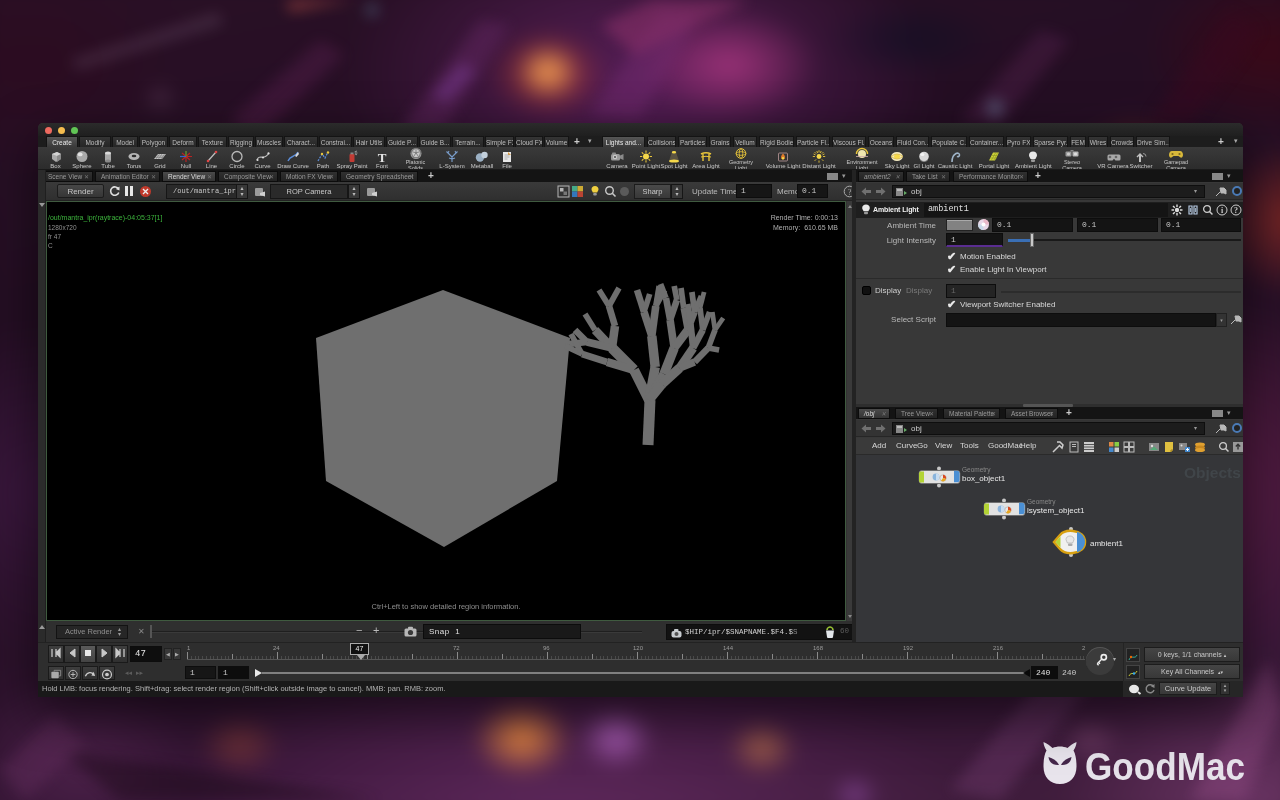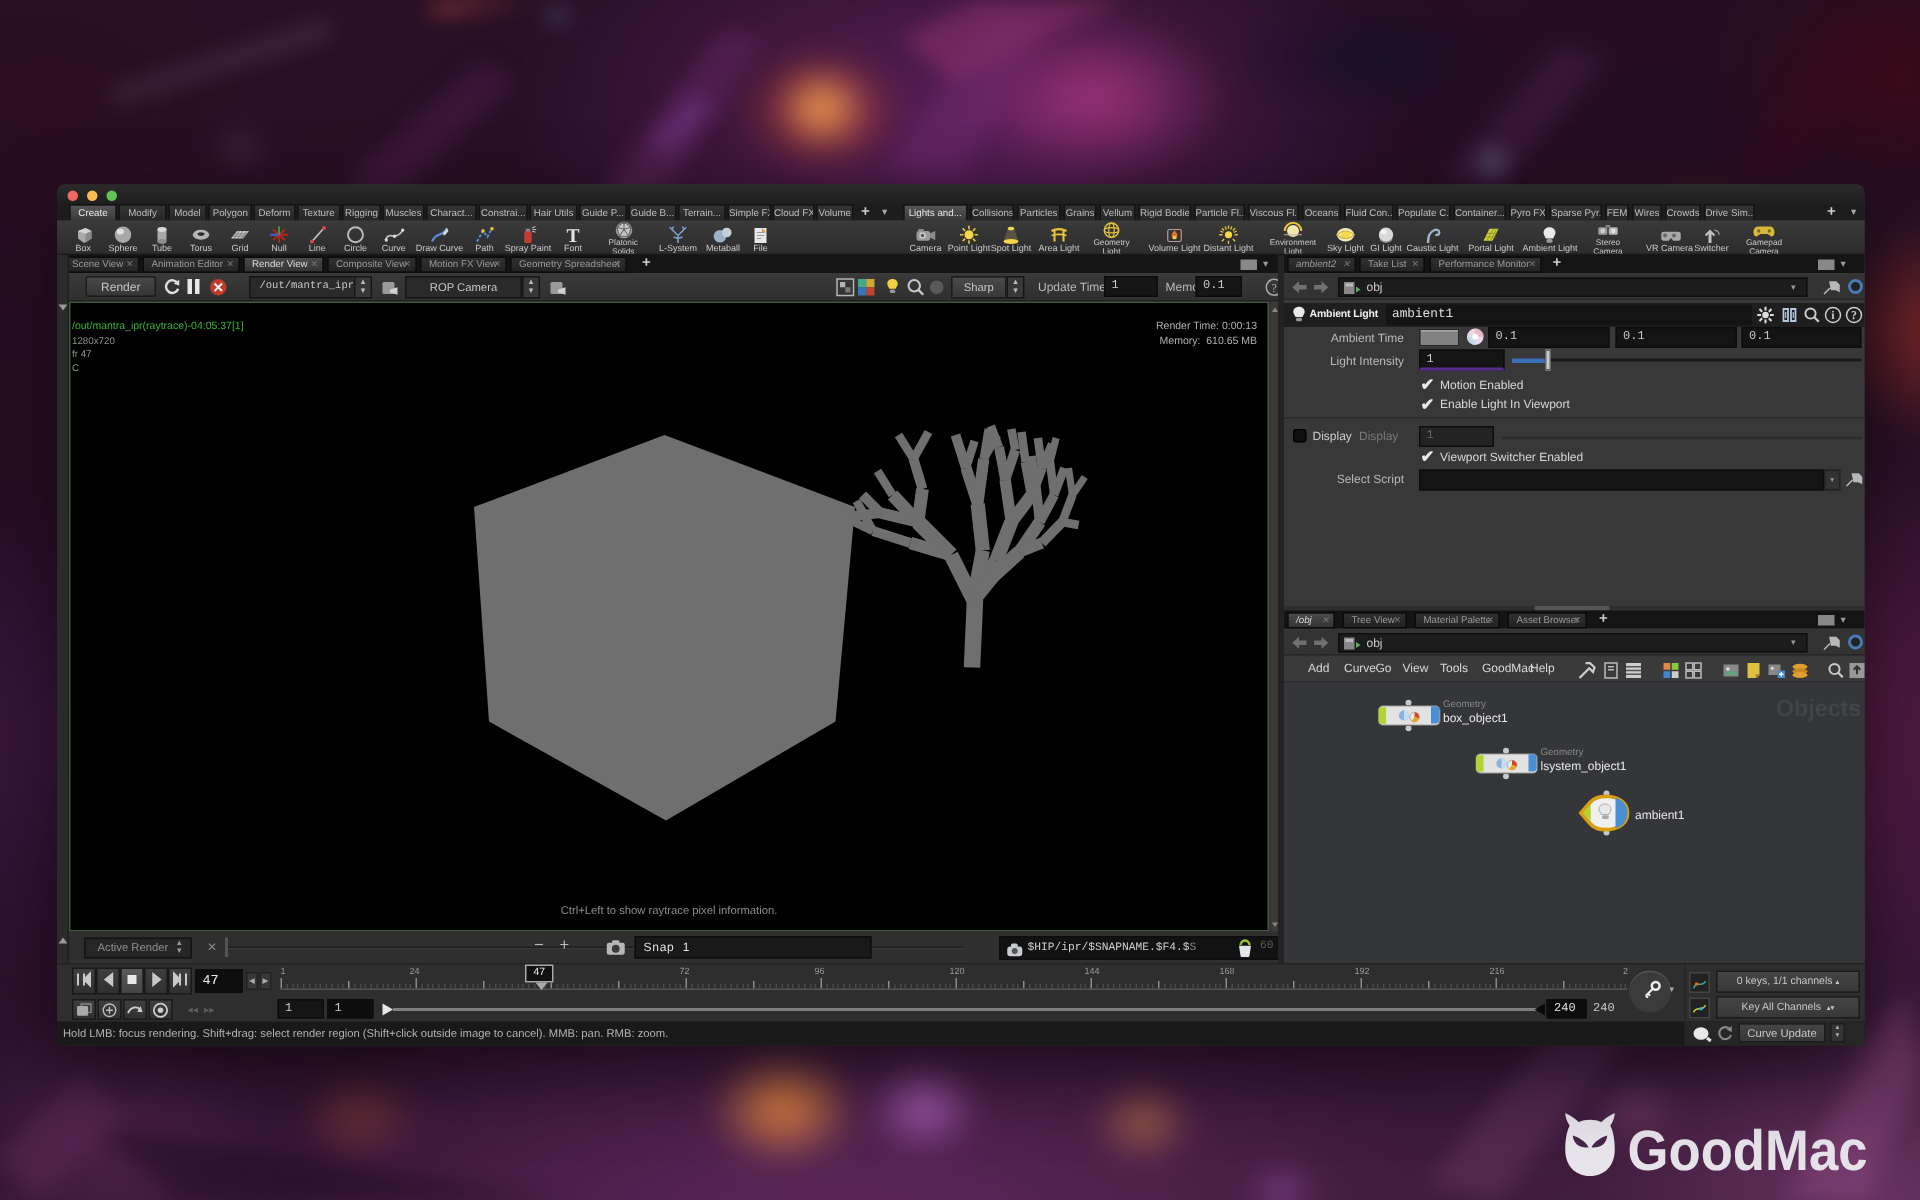--- a/index.html
+++ b/index.html
@@ -411,21 +411,21 @@
           <line x1="661.2" y1="146" x2="672.1" y2="148" stroke-width="5.7"></line>
           <line x1="668" y1="128" x2="665.3" y2="110" stroke-width="4.8"></line>
           <line x1="668" y1="128" x2="676.2" y2="116" stroke-width="4.8"></line>
         </g>
 </svg>
 <div class="abs" style="left:1px;top:12px;font-size:7px;color:#3cb43c">/out/mantra_ipr(raytrace)-04:05:37[1]</div>
 <div class="abs" style="left:1px;top:22px;font-size:6.5px;color:#909090">1280x720</div>
 <div class="abs" style="left:1px;top:31px;font-size:6.5px;color:#909090">fr 47</div>
 <div class="abs" style="left:1px;top:40px;font-size:6.5px;color:#909090">C</div>
 <div class="abs" style="right:7px;top:11px;font-size:7px;line-height:10px;color:#b0b0b0;text-align:right">Render Time: 0:00:13<br>Memory: &nbsp;610.65 MB</div>
-<div class="abs" style="left:0;top:400px;width:100%;text-align:center;font-size:7.5px;color:#8e8e8e">Ctrl+Left to show raytrace pixel information.</div>
+<div class="abs" style="left:0;top:400px;width:100%;text-align:center;font-size:7.5px;color:#8e8e8e">Ctrl+Left to show detailed region information.</div>
 </div>
 <div class="abs" style="left:809px;top:78px;width:5px;height:421px;background:#3a3a3a"></div>
 <div class="abs" style="left:810px;top:82px;width:0;height:0;border-left:2.5px solid transparent;border-right:2.5px solid transparent;border-bottom:3px solid #888"></div>
 <div class="abs" style="left:810px;top:492px;width:0;height:0;border-left:2.5px solid transparent;border-right:2.5px solid transparent;border-top:3px solid #888"></div>
 <div class="abs" style="left:0;top:47px;width:8px;height:472px;background:#2b2b2b;border-right:1px solid #1f1f1f"></div>
 <div class="abs" style="left:1px;top:80px;width:0;height:0;border-left:3px solid transparent;border-right:3px solid transparent;border-top:4px solid #999"></div>
 <div class="abs" style="left:1px;top:502px;width:0;height:0;border-left:3px solid transparent;border-right:3px solid transparent;border-bottom:4px solid #999"></div>
 <div class="abs" style="left:8px;top:498px;width:806px;height:21px;background:#2f2f2f">
 <div class="abs" style="left:10px;top:4px;width:72px;height:14px;background:#262626;border:1px solid #131313;color:#8f8f8f;font-size:7.5px;line-height:12px;padding-left:8px">Active Render</div>
 <div class="abs" style="left:72px;top:6px;color:#999;font-size:6px;line-height:5px">▴<br>▾</div>

